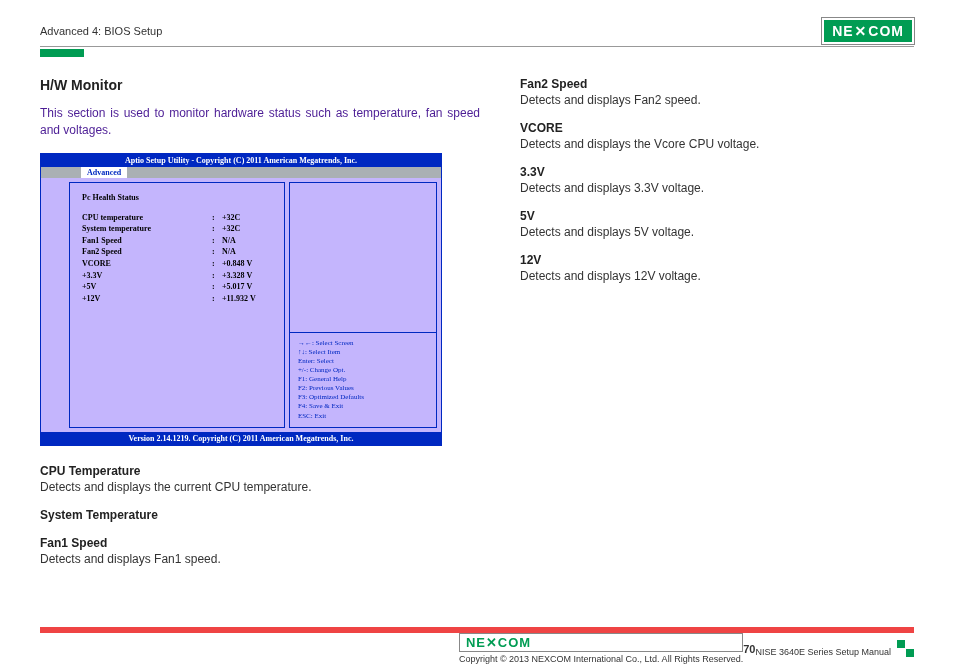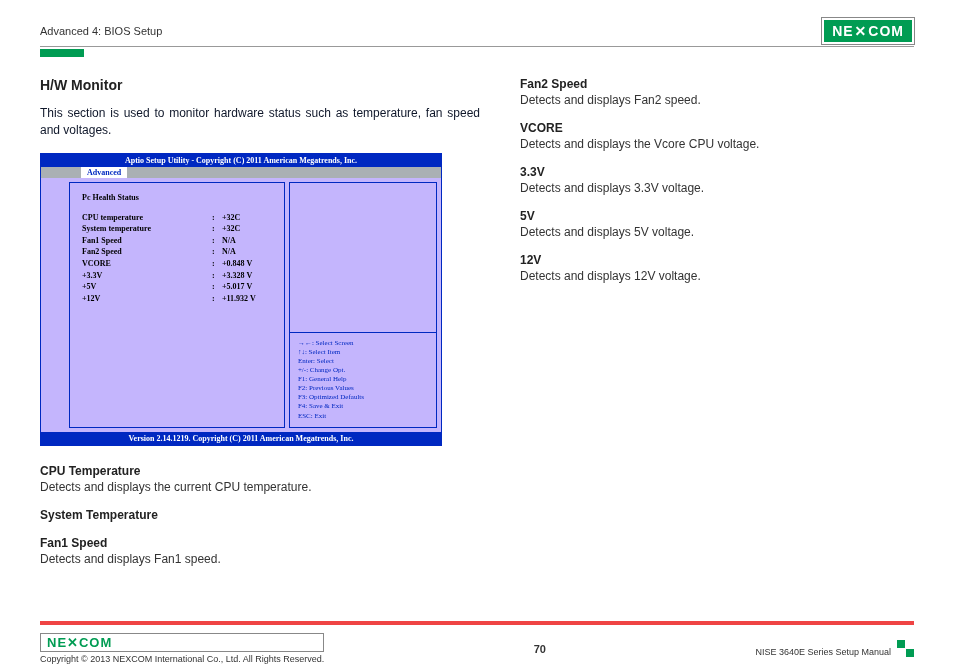--- a/index.html
+++ b/index.html
@@ -62,21 +62,21 @@
   .left-col { width: 440px; }
   .right-col { flex: 1; }
   h2.section-title {
     font-size: 14px;
     font-weight: bold;
     margin: 0 0 6px 0;
     color: #222;
   }
   .intro {
     font-size: 12px;
-    color: #0f172a;
+    color: #4c1d95;
     margin-bottom: 14px;
     text-align: justify;
     line-height: 1.4;
   }
   .bios-box {
     border: 1px solid #0028c1;
     width: 400px;
     font-family: "Times New Roman", serif;
     font-size: 8px;
     color: #0028c1;
@@ -150,25 +150,25 @@
     font-size: 12px;
     color: #222;
     margin: 0;
   }
   .desc-text {
     font-size: 12px;
     color: #333;
     margin: 2px 0 0 0;
   }
   .footer {
-    border-top: 4px solid #ef4444;
-    display: flex;
-    justify-content: space-between;
+    border-top: 6px solid #ef4444;
+    display: flex;
+    justify-content: flex-end;
     align-items: center;
-    padding: 8px 0 8px 0;
+    padding: 0 0 8px 0;
     font-size: 9px;
     color: #333;
   }
   .footer-logo {
     background: #fff;
     color: #009c53;
     font-weight: bold;
     font-size: 13px;
     letter-spacing: 1px;
     border: 1px solid #888;

